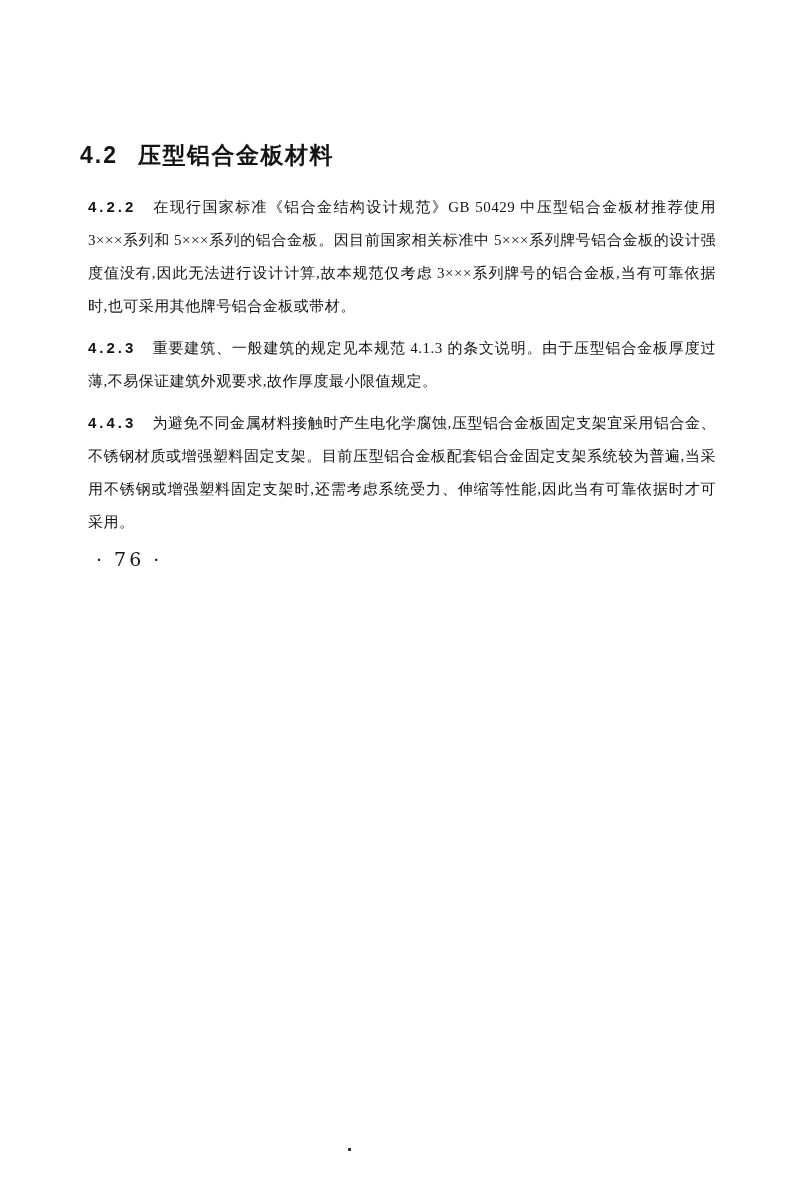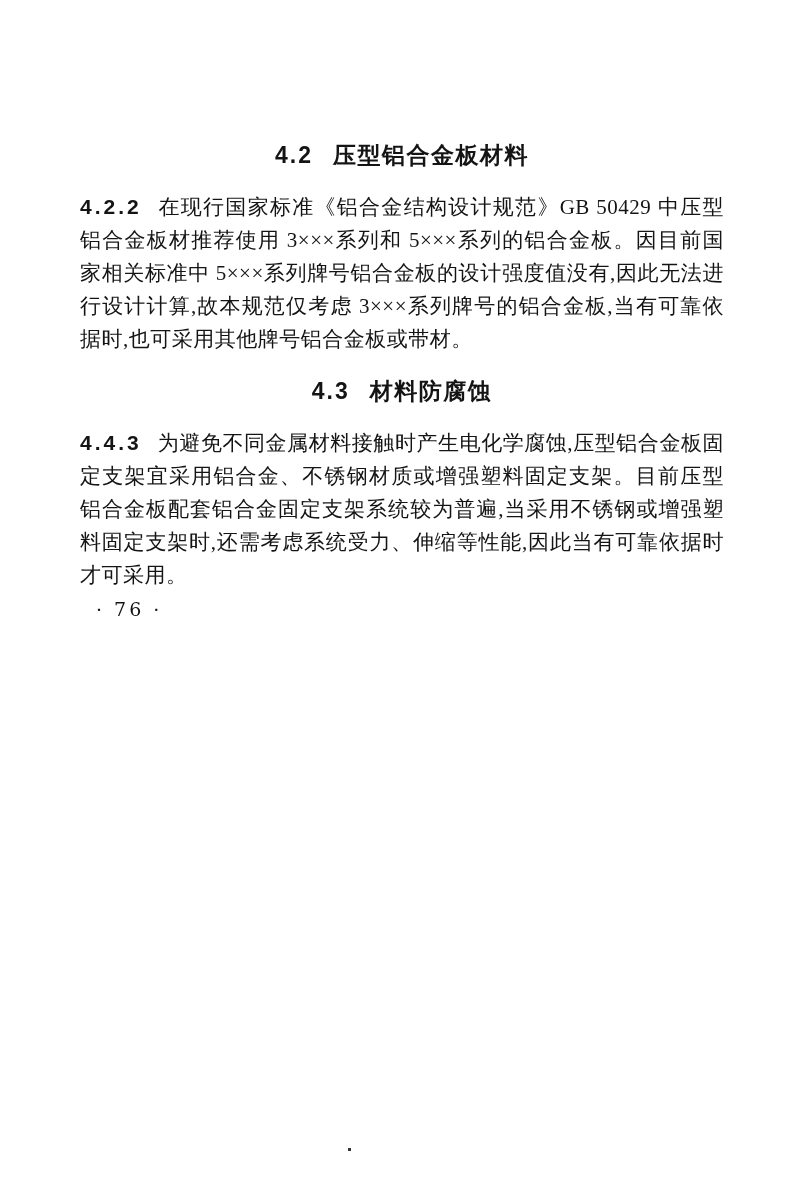--- a/index.html
+++ b/index.html
@@ -20,34 +20,34 @@
     inset: 0;
     box-sizing: border-box;
     padding: 143px 76px 0 80px;
     background: #ffffff;
   }
   .section-heading {
     font-family: "Liberation Sans", sans-serif;
     font-size: 23px;
     font-weight: bold;
     line-height: 24px;
-    text-align: center;
+    text-align: left;
     margin: 23px 0;
     letter-spacing: 1.5px;
   }
   .section:first-of-type .section-heading {
     margin-top: 0;
   }
   .heading-number {
     margin-right: 20px;
     letter-spacing: 2px;
   }
   .clause {
-    margin: 0;
-    font-size: 21px;
+    margin: 8px;
+    font-size: 15px;
     line-height: 33px;
     text-align: justify;
     text-justify: inter-ideograph;
     letter-spacing: 0.5px;
   }
   .clause-number {
     font-family: "Liberation Sans", sans-serif;
     font-weight: bold;
     letter-spacing: 3px;
     margin-right: 16px;
@@ -74,26 +74,24 @@
 </head>
 <body>
 
 <div class="page">
 
   <div class="section">
     <div class="section-heading">
       <span class="heading-number">4.2</span><span>压型铝合金板材料</span>
     </div>
     <p class="clause"><span class="clause-number">4.2.2</span><span>在现行国家标准《铝合金结构设计规范》GB 50429 中压型铝合金板材推荐使用 3×××系列和 5×××系列的铝合金板。因目前国家相关标准中 5×××系列牌号铝合金板的设计强度值没有,因此无法进行设计计算,故本规范仅考虑 3×××系列牌号的铝合金板,当有可靠依据时,也可采用其他牌号铝合金板或带材。</span></p>
+    <p class="clause"><span class="clause-number">4.2.3</span><span>重要建筑、一般建筑的规定见本规范 4.1.3 的条文说明。由于压型铝合金板厚度过薄,不易保证建筑外观要求,故作厚度最小限值规定。</span></p>
   </div>
 
   <div class="section">
-    <div class="section-heading">
-      <span class="heading-number">4.3</span><span>材料防腐蚀</span>
-    </div>
   </div>
 
   <div class="section">
     <p class="clause"><span class="clause-number">4.4.3</span><span>为避免不同金属材料接触时产生电化学腐蚀,压型铝合金板固定支架宜采用铝合金、不锈钢材质或增强塑料固定支架。目前压型铝合金板配套铝合金固定支架系统较为普遍,当采用不锈钢或增强塑料固定支架时,还需考虑系统受力、伸缩等性能,因此当有可靠依据时才可采用。</span></p>
   </div>
 
   <div class="page-number">· 76 ·</div>
 
 </div>
 

